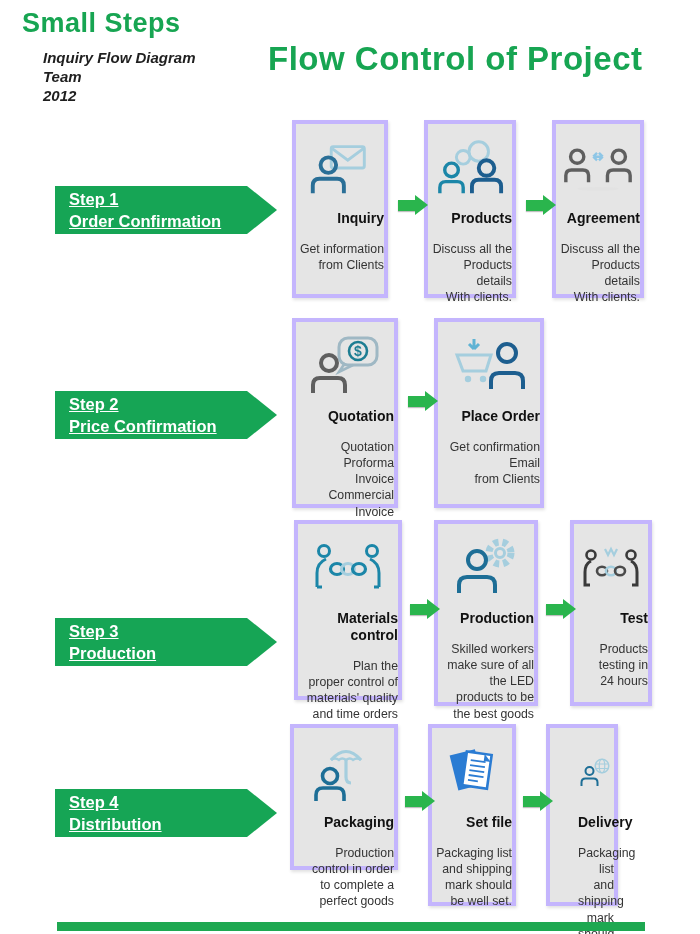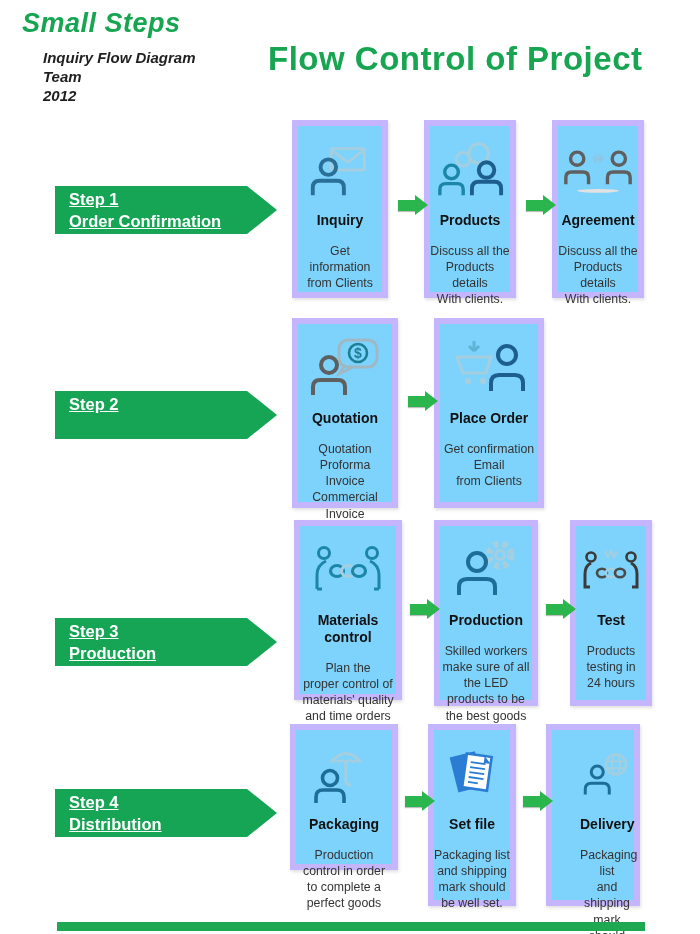--- a/index.html
+++ b/index.html
@@ -1,31 +1,31 @@
 <!DOCTYPE html>
 <html><head>
 <meta charset="utf-8">
 <style>
   html,body{margin:0;padding:0;background:#ffffff;}
   .page{position:relative;width:700px;height:934px;background:#ffffff;overflow:hidden;
         font-family:"Liberation Sans","DejaVu Sans",sans-serif;}
-  .brand{position:absolute;left:22px;top:8px;font-size:27px;font-weight:bold;color:#17a552;letter-spacing:.5px;font-style:italic;}
+  .brand{position:absolute;left:22px;top:8px;font-size:27px;font-weight:bold;color:#17a552;letter-spacing:.5px;}
   .subtitle{position:absolute;left:43px;top:48px;font-size:15px;font-weight:bold;font-style:italic;
             color:#1f1f1f;line-height:1.28;}
   .title{position:absolute;left:268px;top:40px;margin:0;font-size:33px;font-weight:bold;color:#17a552;
          letter-spacing:.5px;white-space:nowrap;}
   .banner{position:absolute;left:55px;width:222px;height:48px;background:#16a555;
           clip-path:polygon(0 0,86.5% 0,100% 50%,86.5% 100%,0 100%);
           color:#ffffff;font-weight:bold;font-size:16.5px;line-height:1.32;
           padding:3px 0 0 14px;box-sizing:border-box;
           filter:drop-shadow(2px 3px 3px rgba(0,0,0,.28));}
   .banner span{display:block;text-decoration:underline;white-space:nowrap;}
   .row{position:absolute;display:flex;align-items:flex-start;}
-  .card{background:#7dd3fc;border:6px solid #c4b5fd;box-shadow:1px 2px 3px rgba(0,0,0,.12);
-        box-sizing:border-box;text-align:center;padding-top:12px;flex:0 0 auto;}
+  .card{background:#e5e5e5;border:4px solid #c4b5fd;box-shadow:1px 2px 3px rgba(0,0,0,.12);
+        box-sizing:border-box;text-align:right;padding-top:12px;flex:0 0 auto;}
   .card .icon{height:66px;display:flex;align-items:center;justify-content:center;}
   .card .ctitle{margin-top:8px;font-size:14px;font-weight:bold;color:#111111;white-space:pre-line;line-height:1.2;}
   .card .cdesc{margin-top:14px;font-size:12.3px;color:#343434;white-space:pre-line;line-height:1.32;}
   .arrowslot{flex:0 0 auto;display:flex;justify-content:center;}
   .blockarrow{position:relative;width:17px;height:11px;background:#2ab54d;
               box-shadow:0 1px 1px rgba(0,0,0,.25);}
   .blockarrow::after{content:'';position:absolute;left:17px;top:-5px;width:0;height:0;
               border-left:13px solid #2ab54d;border-top:10.5px solid transparent;
               border-bottom:10.5px solid transparent;}
   .footerbar{position:absolute;left:57px;top:922px;width:588px;height:9px;background:#1ea851;}
@@ -94,20 +94,21 @@
  </svg>
           </div>
           <div class="ctitle">Agreement</div>
           <div class="cdesc">Discuss all the
 Products details
 With clients.</div>
         </div>
       </div>
       <div class="banner" style="top: 391px;">
         <span>Step 2</span>
+        <span>Price Confirmation</span>
       </div>
       <div class="row" style="left: 292px; top: 318px;">
         <div class="card" style="width: 106px; height: 190px;">
           <div class="icon">
             <svg width="72" height="62" viewBox="0 0 72 62">
    <rect x="30" y="2" width="38" height="27" rx="9" fill="none" stroke="#9fb8c4" stroke-width="3"></rect>
    <path d="M36 27 L30 36 L44 29" fill="none" stroke="#9fb8c4" stroke-width="2.6"></path>
    <circle cx="49" cy="15" r="9" fill="none" stroke="#1d7d92" stroke-width="2.6"></circle>
    <text x="49" y="20" text-anchor="middle" font-size="14" font-weight="bold" fill="#1d7d92" font-family="Liberation Sans,sans-serif">$</text>
    <circle cx="20" cy="27" r="8" fill="none" stroke="#5f5f5f" stroke-width="4"></circle>
@@ -245,21 +246,21 @@
           </div>
           <div class="ctitle">Set file</div>
           <div class="cdesc">Packaging list
 and shipping
 mark should
 be well set.</div>
         </div>
         <div class="arrowslot" style="width: 30px; margin-top: 72px;">
           <div class="blockarrow"></div>
         </div>
-        <div class="card" style="width: 94px; height: 182px; padding-left: 28px;">
+        <div class="card" style="width: 72px; height: 182px; padding-left: 28px;">
           <div class="icon">
             <svg width="72" height="62" viewBox="0 0 72 62">
    <circle cx="48" cy="17" r="13.5" fill="none" stroke="#a5cede" stroke-width="3"></circle>
    <ellipse cx="48" cy="17" rx="5.5" ry="13.5" fill="none" stroke="#a5cede" stroke-width="2.4"></ellipse>
    <path d="M35 13 h26 M35 22 h26" fill="none" stroke="#a5cede" stroke-width="2.4"></path>
    <circle cx="23" cy="27" r="8" fill="none" stroke="#1d6e96" stroke-width="4"></circle>
    <path d="M7 57 L7 50 Q7 42 15 42 L31 42 Q39 42 39 50 L39 57" fill="none" stroke="#1d6e96" stroke-width="4"></path>
  </svg>
           </div>
           <div class="ctitle">Delivery</div>

